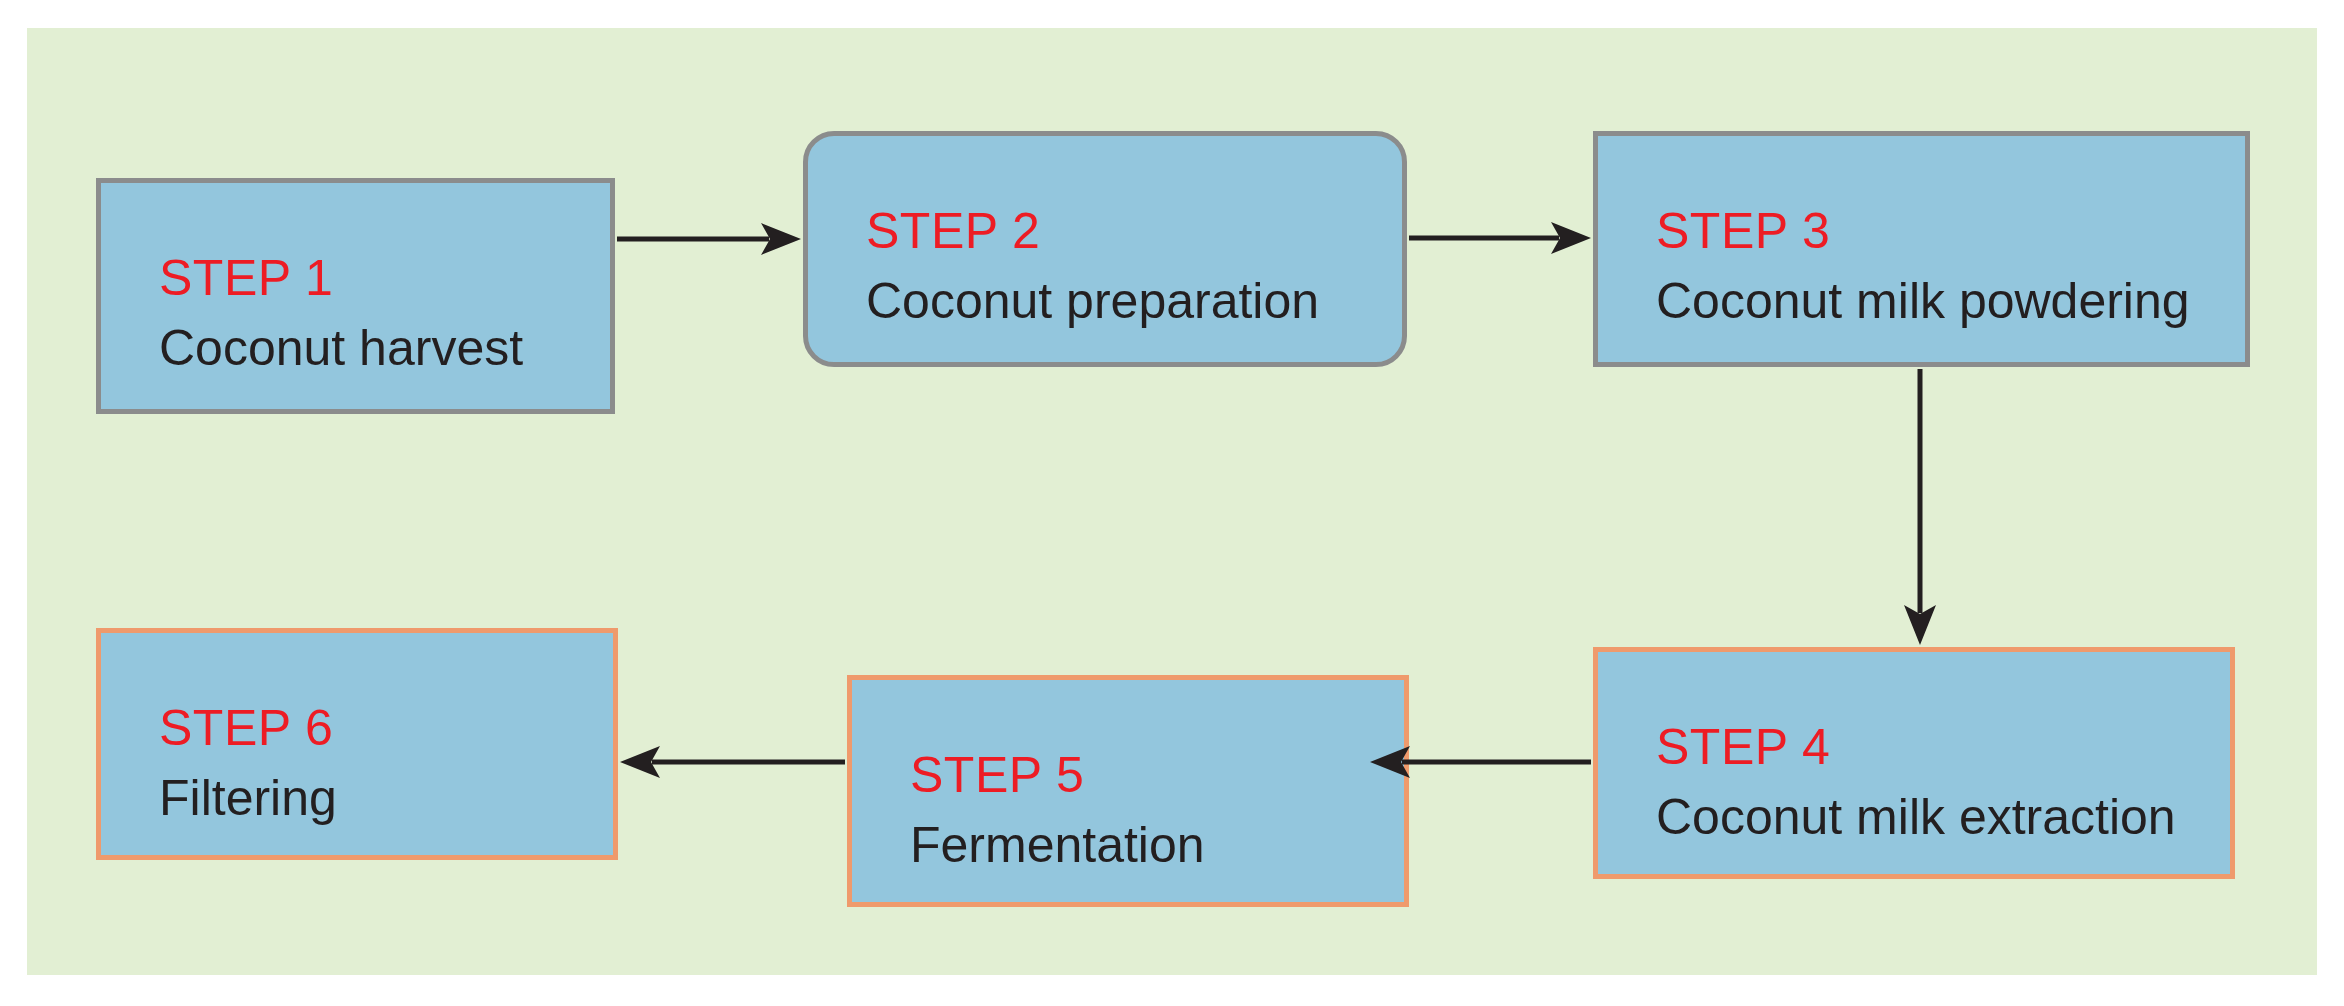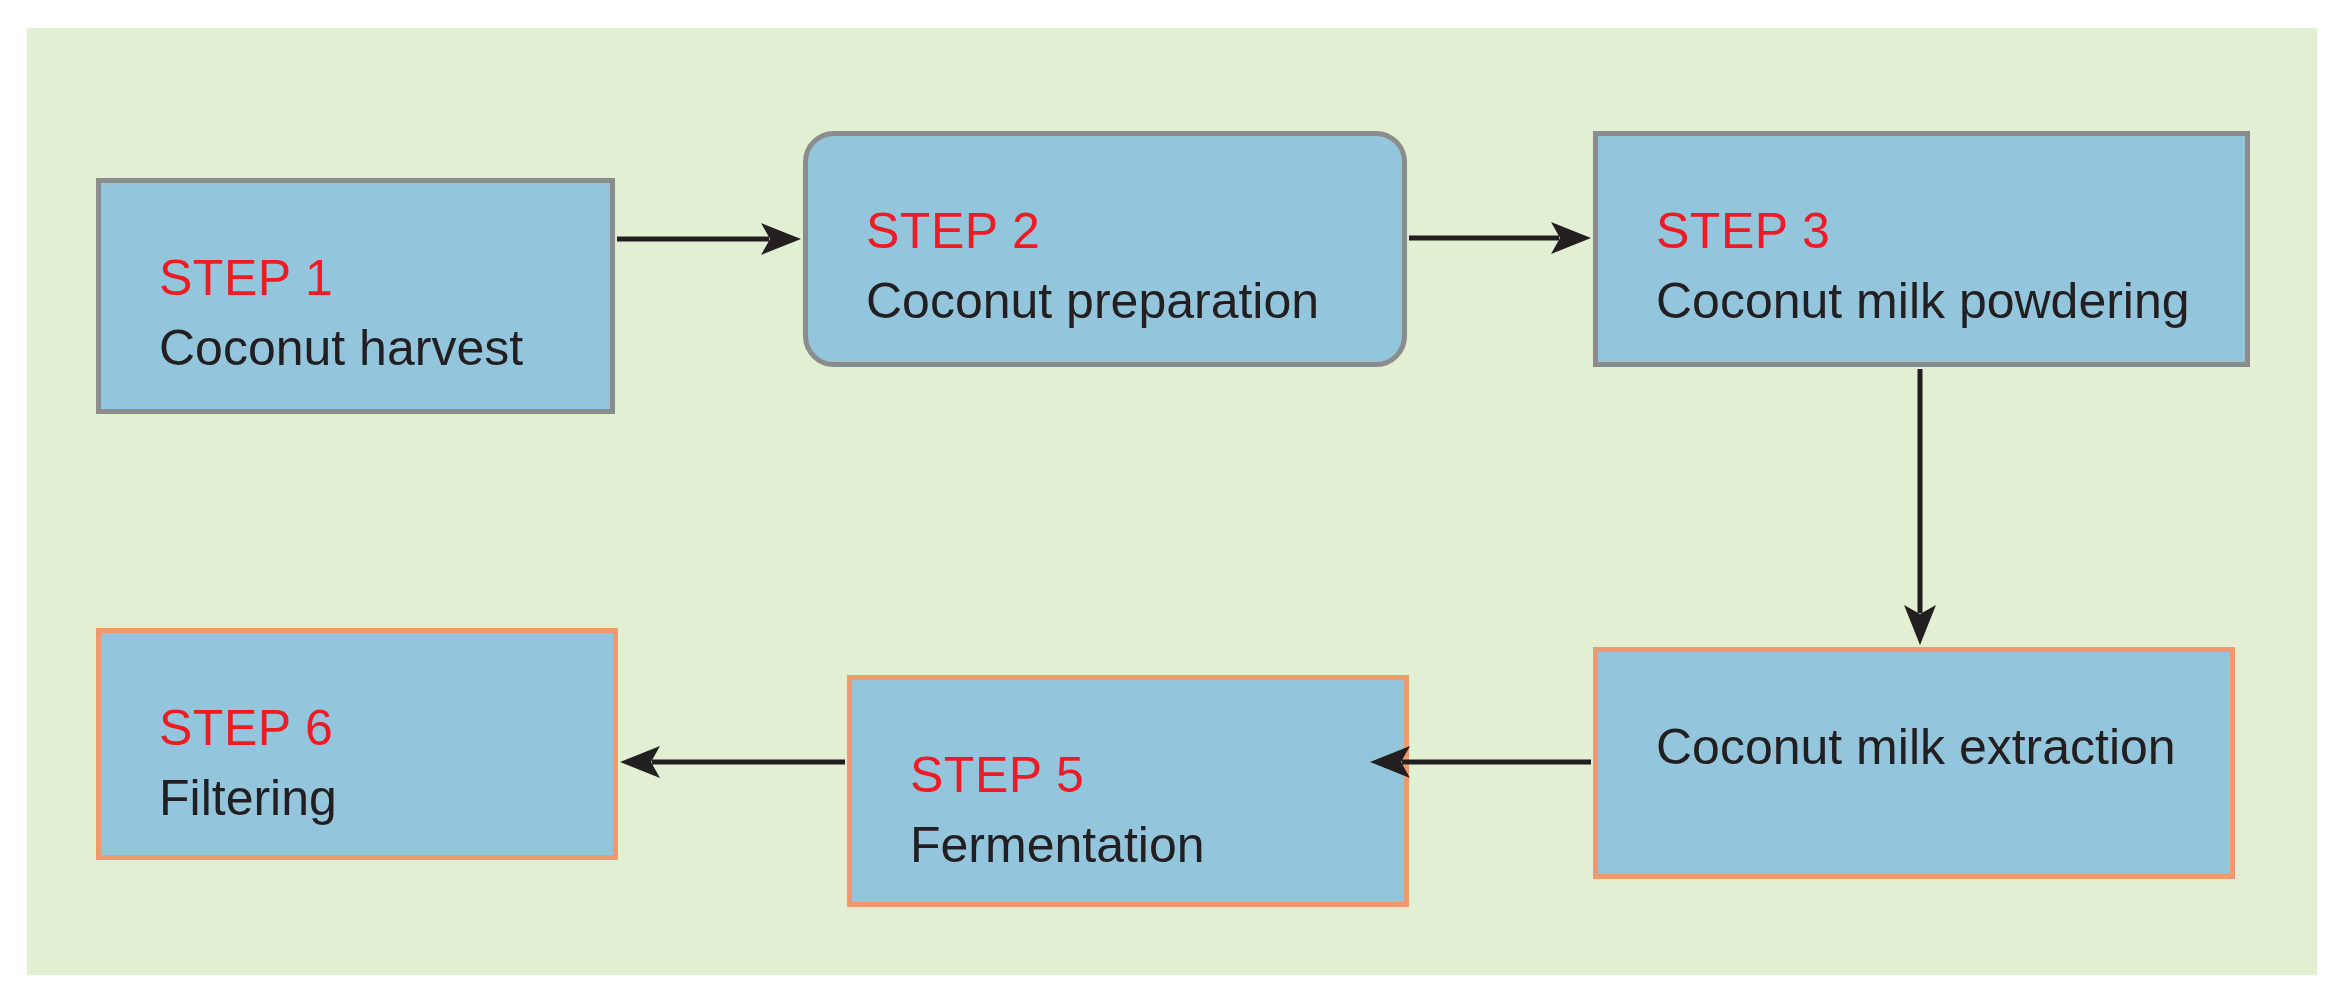--- a/index.html
+++ b/index.html
@@ -77,20 +77,21 @@
     <div class="step-label">STEP 2</div>
     <div class="step-desc">Coconut preparation</div>
   </div>
 
   <div class="step-box border-gray pos-3" style="left:1566px; top:103px;">
     <div class="step-label">STEP 3</div>
     <div class="step-desc">Coconut milk powdering</div>
   </div>
 
   <div class="step-box border-orange pos-4" style="left:1566px; top:619px;">
+    <div class="step-label">STEP 4</div>
     <div class="step-desc">Coconut milk extraction</div>
   </div>
 
   <div class="step-box border-orange pos-5" style="left:820px; top:619px;">
     <div class="step-label">STEP 5</div>
     <div class="step-desc">Fermentation</div>
   </div>
 
   <div class="step-box border-orange pos-6" style="left:69px; top:600px;">
     <div class="step-label">STEP 6</div>

